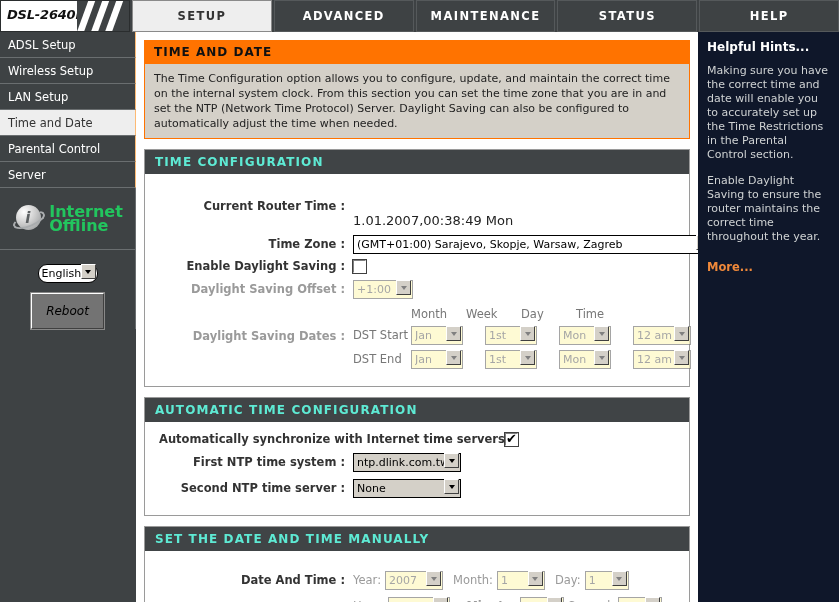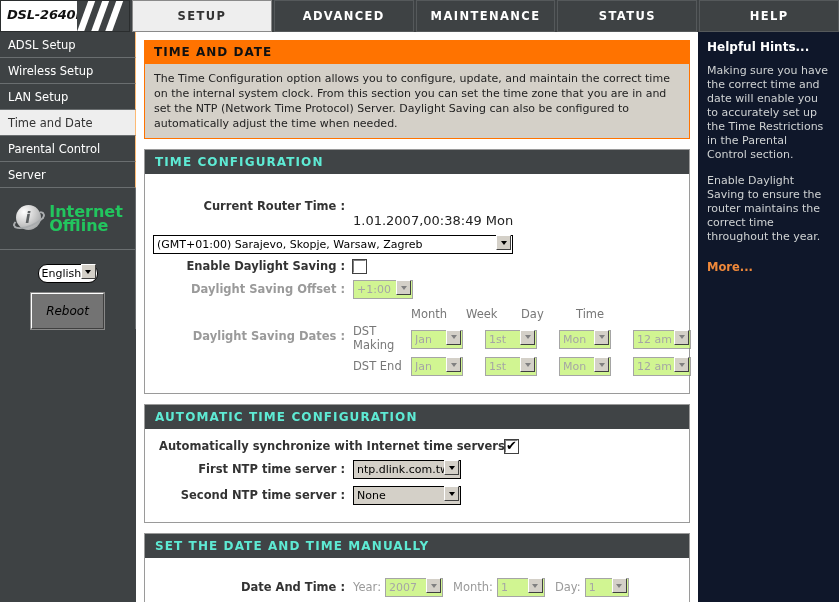--- a/index.html
+++ b/index.html
@@ -93,21 +93,21 @@
     border-top: 1px solid #ffffff; border-left: 1px solid #ffffff;
     border-right: 1px solid #404040; border-bottom: 1px solid #404040;
     pointer-events: none; display: flex; align-items: center; justify-content: center;
   }
   .selwrap .arrow::after {
     content: ""; width: 0; height: 0;
     border-left: 3px solid transparent; border-right: 3px solid transparent;
     border-top: 4px solid #000000;
   }
   .selwrap.dis .arrow::after { border-top-color: #808080; }
-  select.cls.dis { background: #bef264; color: #808080; border: 1px solid #808080; }
+  select.cls.dis { background: #fef9c3; color: #808080; border: 1px solid #808080; }
   select.cls.gray { background: #d4d0c8; color: #000; }
 
   .btn {
     font-family: "DejaVu Sans", "Liberation Sans", sans-serif;
     font-size: 12px; padding: 10px 14px; background: #737373; color: #000;
     border-top: 1px solid #ffffff; border-left: 1px solid #ffffff;
     border-right: 1px solid #404040; border-bottom: 1px solid #404040;
     outline: 1px solid #888; cursor: pointer; font-style: italic;
   }
   .cbx {
@@ -219,20 +219,21 @@
       <div class="panel">
         <div class="panel-head">TIME CONFIGURATION</div>
         <div class="panel-body">
 
           <div class="frow">
             <div class="flabel">Current Router Time :</div>
             <div class="fval">1.01.2007,00:38:49 Mon</div>
           </div>
 
           <div class="frow">
+            <div class="flabel">Time Zone :</div>
             <span class="selwrap">
               <select class="cls" style="width:360px;">
                 <option>(GMT+01:00) Sarajevo, Skopje, Warsaw, Zagreb</option>
               </select>
               <span class="arrow"></span>
             </span>
           </div>
 
           <div class="frow">
             <div class="flabel">Enable Daylight Saving :</div>
@@ -254,21 +255,21 @@
             <div class="dstgrid">
               <div class="dsthead">
                 <div class="sp"></div>
                 <div>Month</div>
                 <div>Week</div>
                 <div>Day</div>
                 <div>Time</div>
               </div>
 
               <div class="dstrow">
-                <div class="nm">DST Making</div>
+                <div class="nm">DST Start</div>
                 <div class="cell"><span class="selwrap dis"><select class="cls dis" style="width:52px;" disabled=""><option>Jan</option></select><span class="arrow"></span></span></div>
                 <div class="cell"><span class="selwrap dis"><select class="cls dis" style="width:52px;" disabled=""><option>1st</option></select><span class="arrow"></span></span></div>
                 <div class="cell"><span class="selwrap dis"><select class="cls dis" style="width:52px;" disabled=""><option>Mon</option></select><span class="arrow"></span></span></div>
                 <div class="cell"><span class="selwrap dis"><select class="cls dis" style="width:58px;" disabled=""><option>12 am</option></select><span class="arrow"></span></span></div>
               </div>
 
               <div class="dstrow">
                 <div class="nm">DST End</div>
                 <div class="cell"><span class="selwrap dis"><select class="cls dis" style="width:52px;" disabled=""><option>Jan</option></select><span class="arrow"></span></span></div>
                 <div class="cell"><span class="selwrap dis"><select class="cls dis" style="width:52px;" disabled=""><option>1st</option></select><span class="arrow"></span></span></div>
@@ -284,21 +285,21 @@
       <div class="panel">
         <div class="panel-head">AUTOMATIC TIME CONFIGURATION</div>
         <div class="panel-body">
 
           <div class="frow">
             <div style="font-size:11.5px; font-weight:bold; color:#333; padding-left:6px;">Automatically synchronize with Internet time servers</div>
             <span class="cbx on"></span>
           </div>
 
           <div class="frow">
-            <div class="flabel">First NTP time server :</div>
+            <div class="flabel">First NTP time system :</div>
             <span class="selwrap">
               <select class="cls gray" style="width:108px;">
                 <option>ntp.dlink.com.tw</option>
               </select>
               <span class="arrow"></span>
             </span>
           </div>
 
           <div class="frow">
             <div class="flabel">Second NTP time server :</div>

